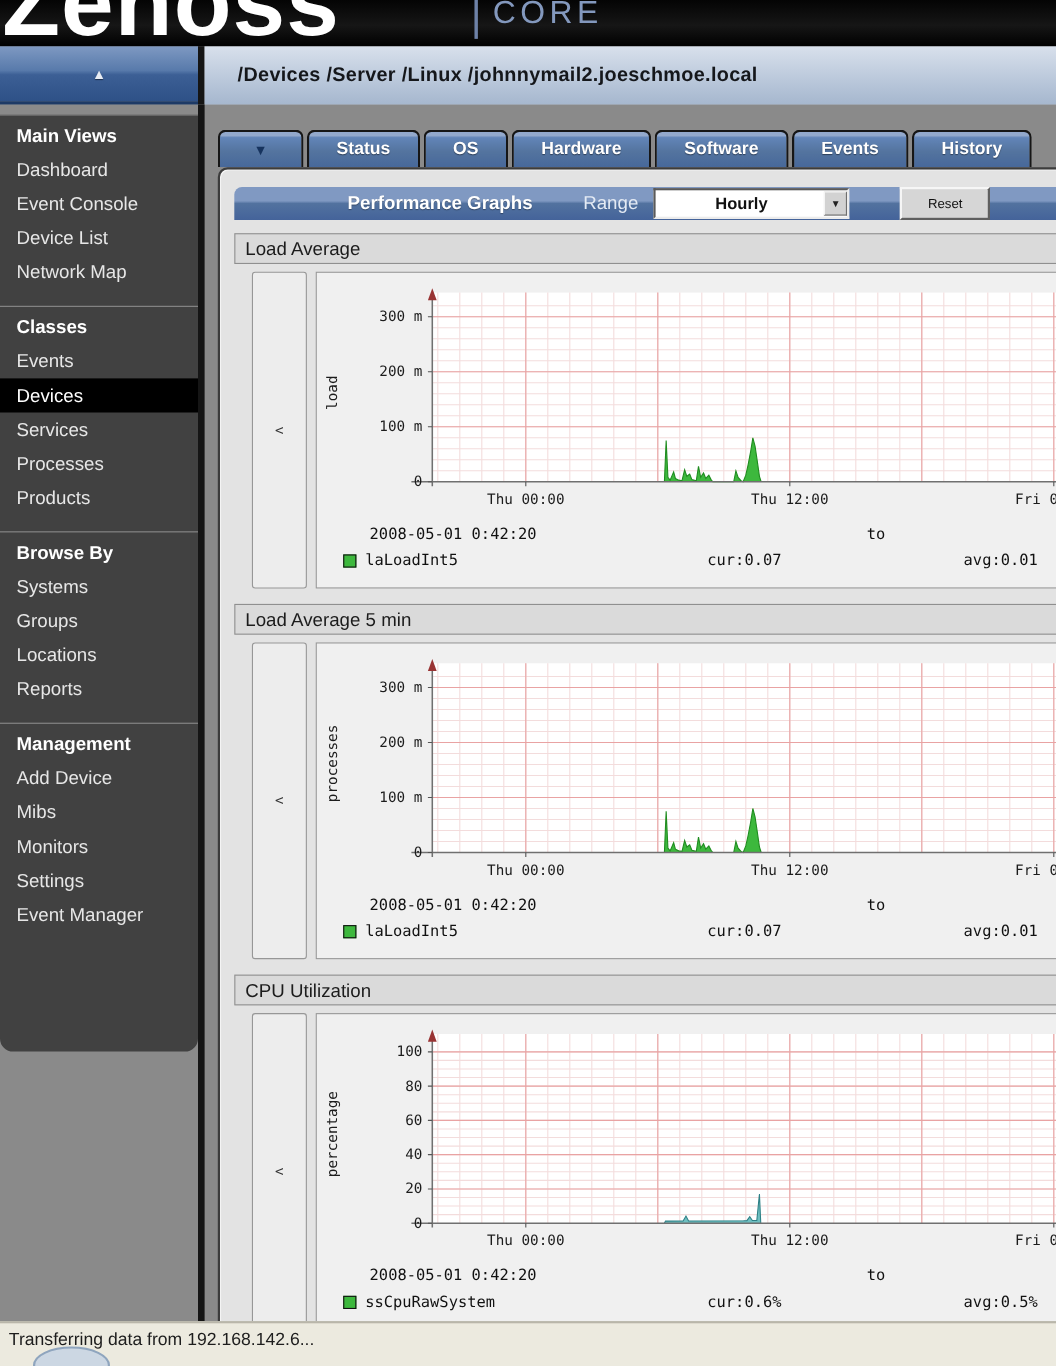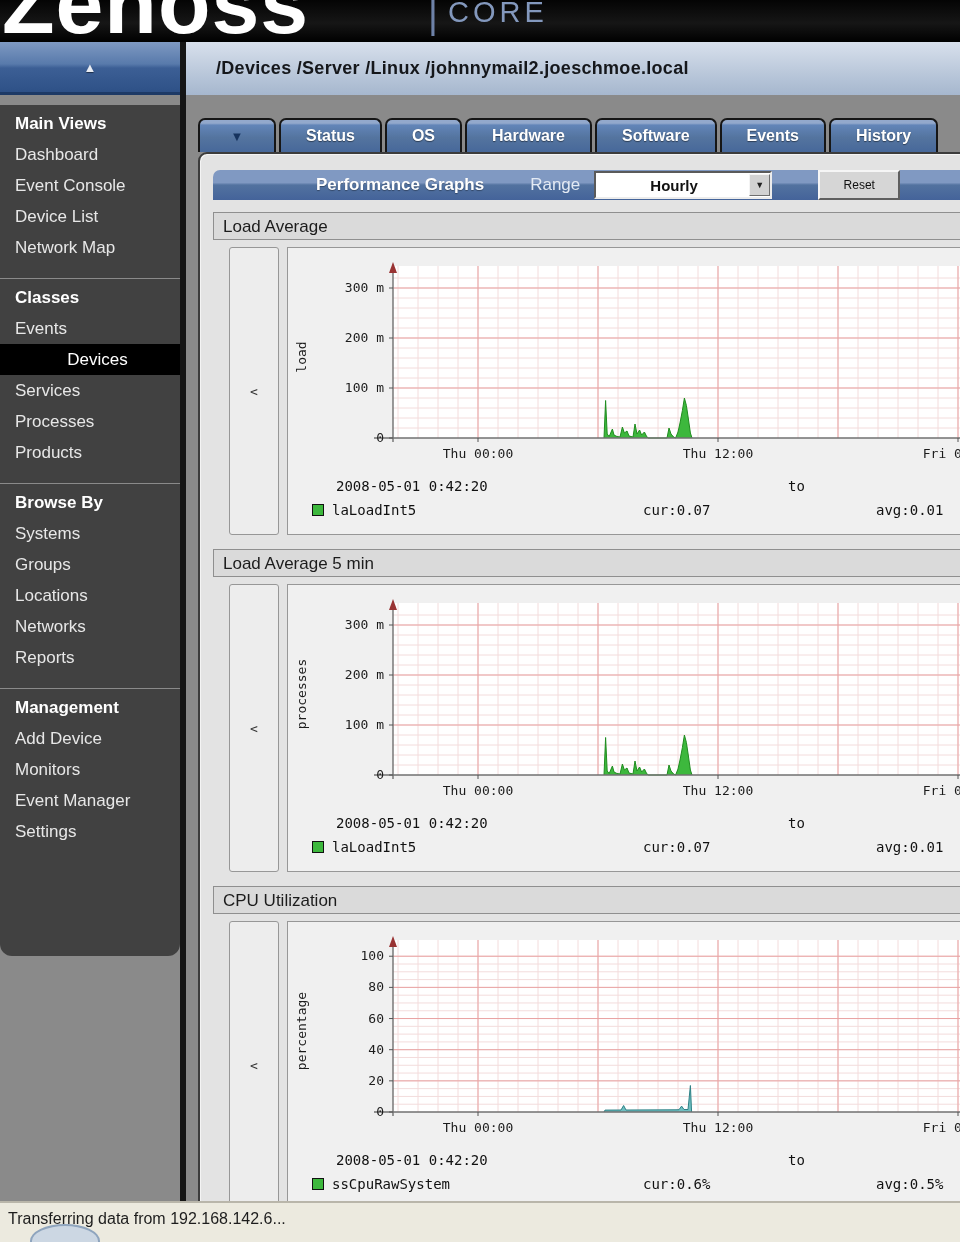--- a/index.html
+++ b/index.html
@@ -26,21 +26,21 @@
   .crumb-text{margin-left:30px;font-size:18px;font-weight:bold;color:#15171b;letter-spacing:.3px;}
 
   
   .body-row{position:absolute;top:95px;left:0;right:0;bottom:0;display:flex;background:#8a8a8a;}
   .side-col{width:180px;}
   .side-panel{width:180px;height:852px;background:#414141;border-radius:0 0 12px 12px;
               box-sizing:border-box;padding-top:0;}
   .side-section{border-top:1px solid #8a8a8a;margin-top:9px;padding:4px 0 6px;}
   .side-title{height:30px;line-height:30px;padding-left:15px;color:#fff;font-weight:bold;font-size:17px;}
   .side-item{height:31px;line-height:31px;padding-left:15px;color:#e7e7e7;font-size:17px;cursor:pointer;}
-  .side-item.selected{background:#000;color:#fff;text-align:center;}
+  .side-item.selected{background:#000;color:#fff;}
   .body-rail{width:6px;background:#151515;}
   .main-col{flex:1;padding:23px 0 0 12px;box-sizing:border-box;overflow:hidden;position:relative;}
 
   
   .tab-row{display:flex;height:34px;}
   .tab{background:linear-gradient(#93a9cc 0%,#93a9cc 10%,#6285b8 16%,#54749f 55%,#47689a 100%);
        border:2px solid #161616;border-bottom:none;border-radius:7px 7px 0 0;color:#fff;
        font-weight:bold;font-size:16px;display:flex;align-items:center;justify-content:center;
        padding:0 25px;margin-right:3px;box-sizing:border-box;white-space:nowrap;
        text-shadow:0 1px 1px rgba(0,0,0,.45);cursor:pointer;}
@@ -131,29 +131,29 @@
             <div class="side-item selected">Devices</div>
             <div class="side-item">Services</div>
             <div class="side-item">Processes</div>
             <div class="side-item">Products</div>
           </div>
           <div class="side-section">
             <div class="side-title">Browse By</div>
             <div class="side-item">Systems</div>
             <div class="side-item">Groups</div>
             <div class="side-item">Locations</div>
-            <div class="side-item">Networks</div>
             <div class="side-item">Reports</div>
           </div>
           <div class="side-section">
             <div class="side-title">Management</div>
             <div class="side-item">Add Device</div>
+            <div class="side-item">Mibs</div>
             <div class="side-item">Monitors</div>
+            <div class="side-item">Settings</div>
             <div class="side-item">Event Manager</div>
-            <div class="side-item">Settings</div>
           </div>
         </div>
     </div>
     <div class="body-rail"></div>
     <div class="main-col">
       <div class="tab-row">
           <div class="tab tab-menu">
             <span class="tab-menu-arrow">▼</span>
           </div>
           <div class="tab">Status</div>

